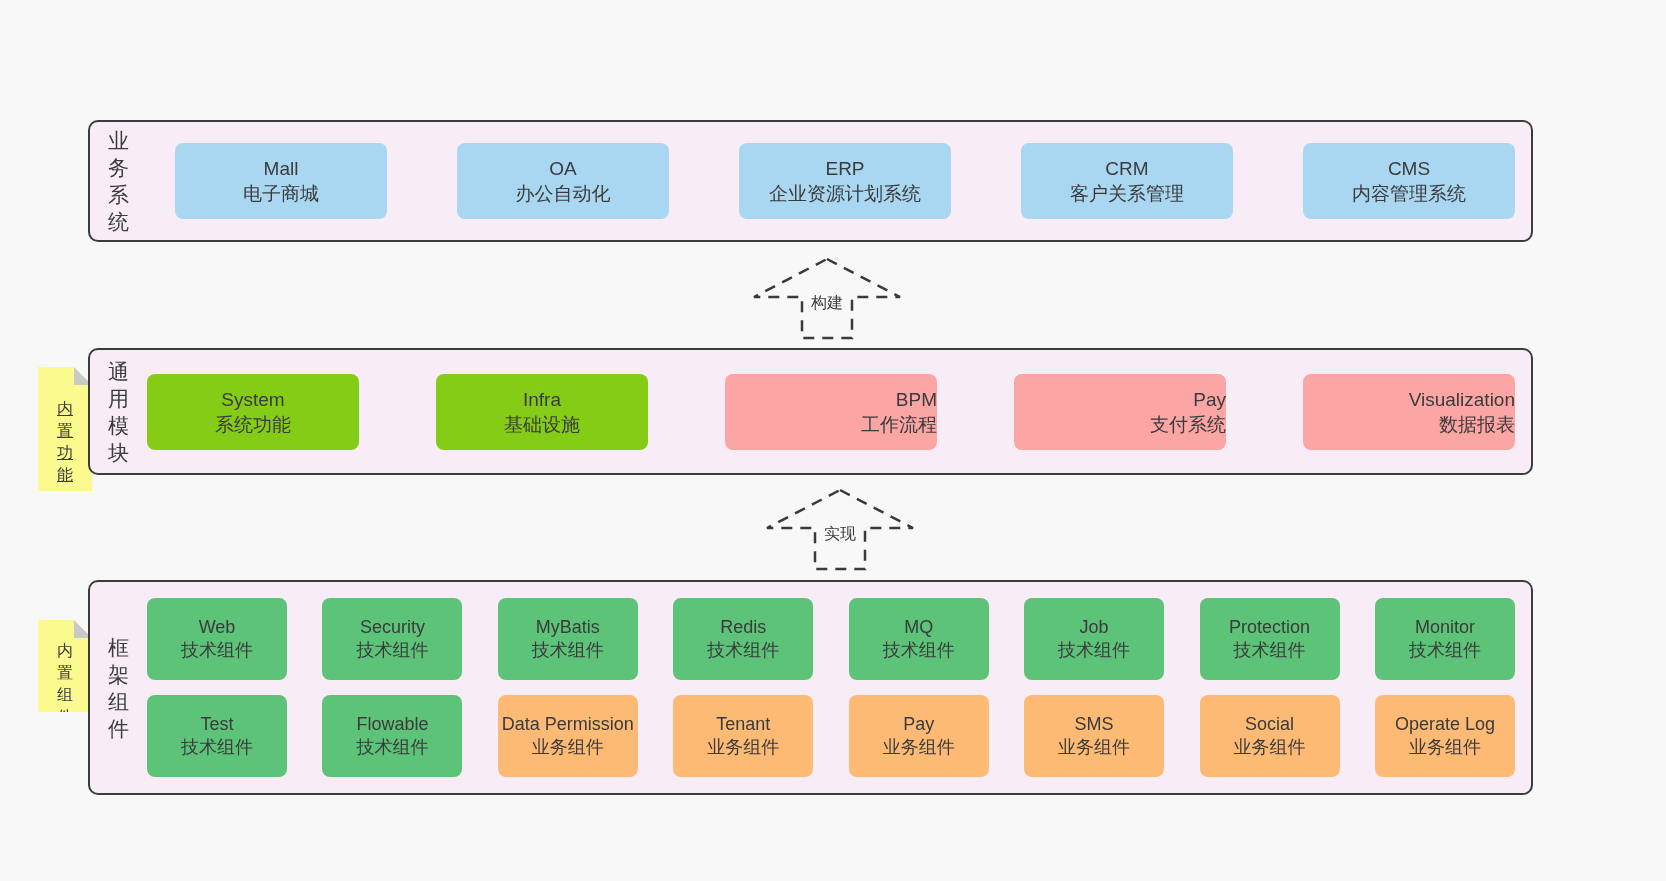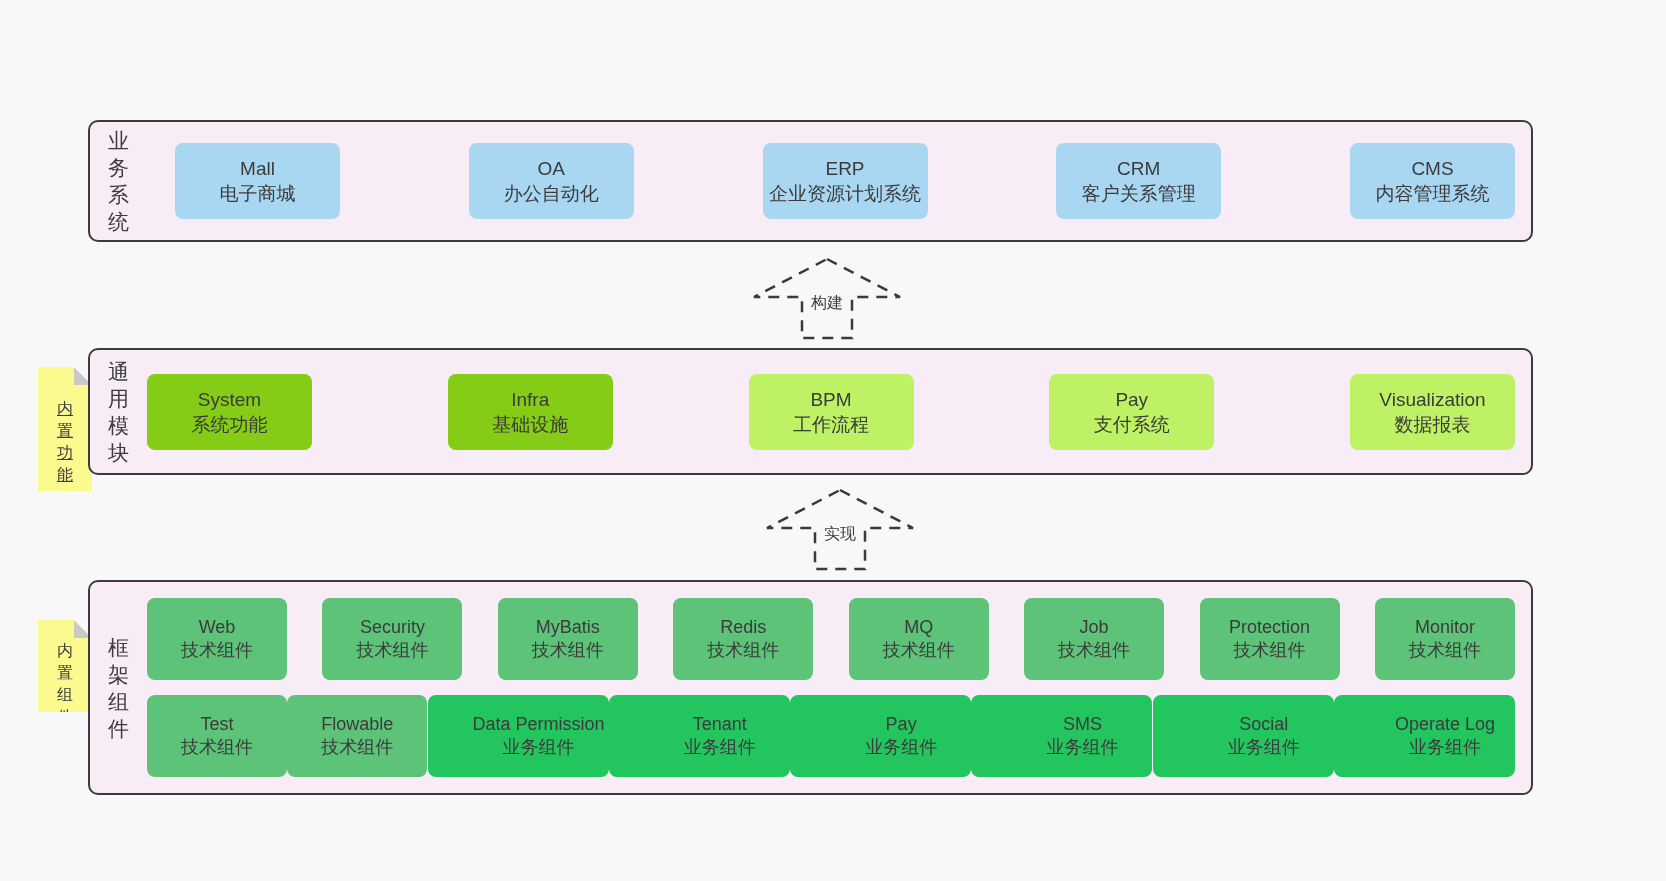--- a/index.html
+++ b/index.html
@@ -47,27 +47,27 @@
   }
   .grid-row{
     display:flex;justify-content:space-between;align-items:center;
   }
   .mbox{
     border-radius:8px;
     display:flex;flex-direction:column;align-items:center;justify-content:center;
     text-align:center;
     font-size:19px;line-height:25px;
   }
-  .mbox.wide{width:165px;height:76px;}
+  .mbox.wide{width:212px;height:76px;}
   .mbox.narrow{width:140px;height:82px;font-size:18px;line-height:23px;}
   .blue{background:#a9d7f2;}
   .red{background:#84cc16;}
-  .pink{background:#bef264;}
+  .pink{background:#fca5a5;align-items:flex-end;}
   .gdark{background:#5cc378;}
-  .glight{background:#22c55e;padding-left:41px;}
+  .glight{background:#fdba74;}
   .sticky{
     position:absolute;
     left:38px;width:54px;
     background:#fafa8e;
     clip-path:polygon(0 0, calc(100% - 18px) 0, 100% 18px, 100% 100%, 0 100%);
     z-index:0;
     display:flex;justify-content:center;
   }
   .sticky .fold{
     position:absolute;top:0;right:0;

